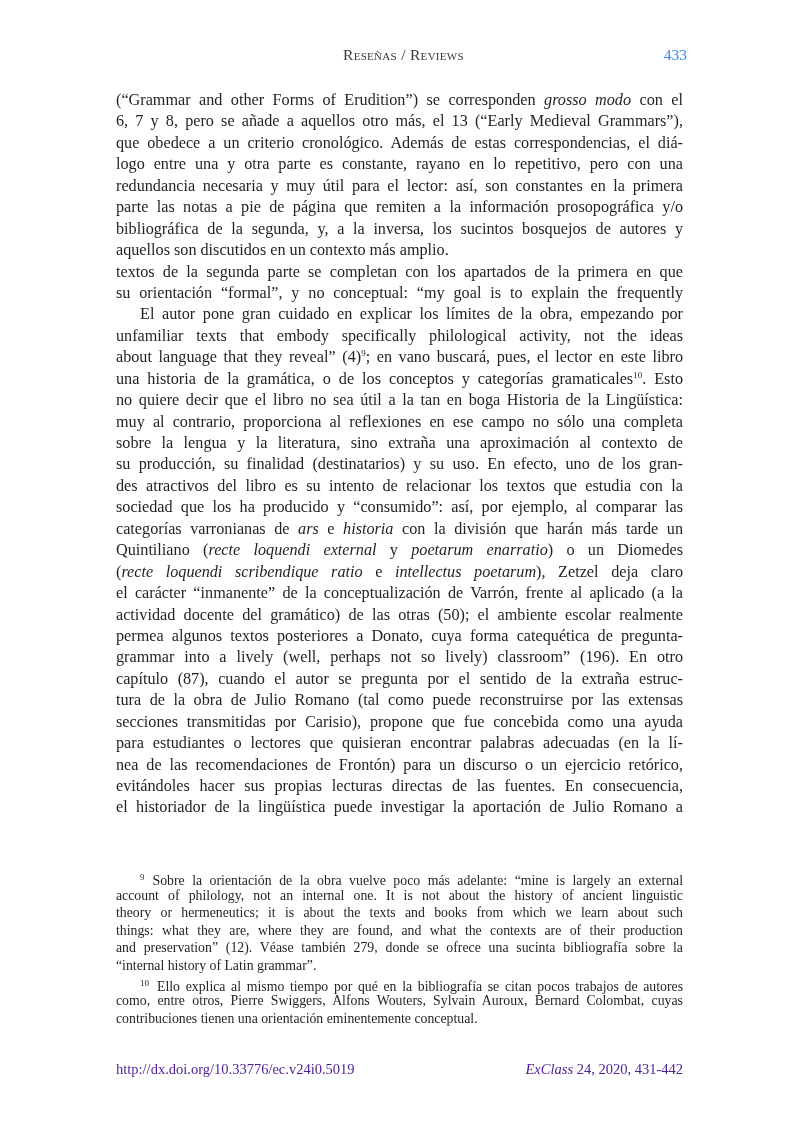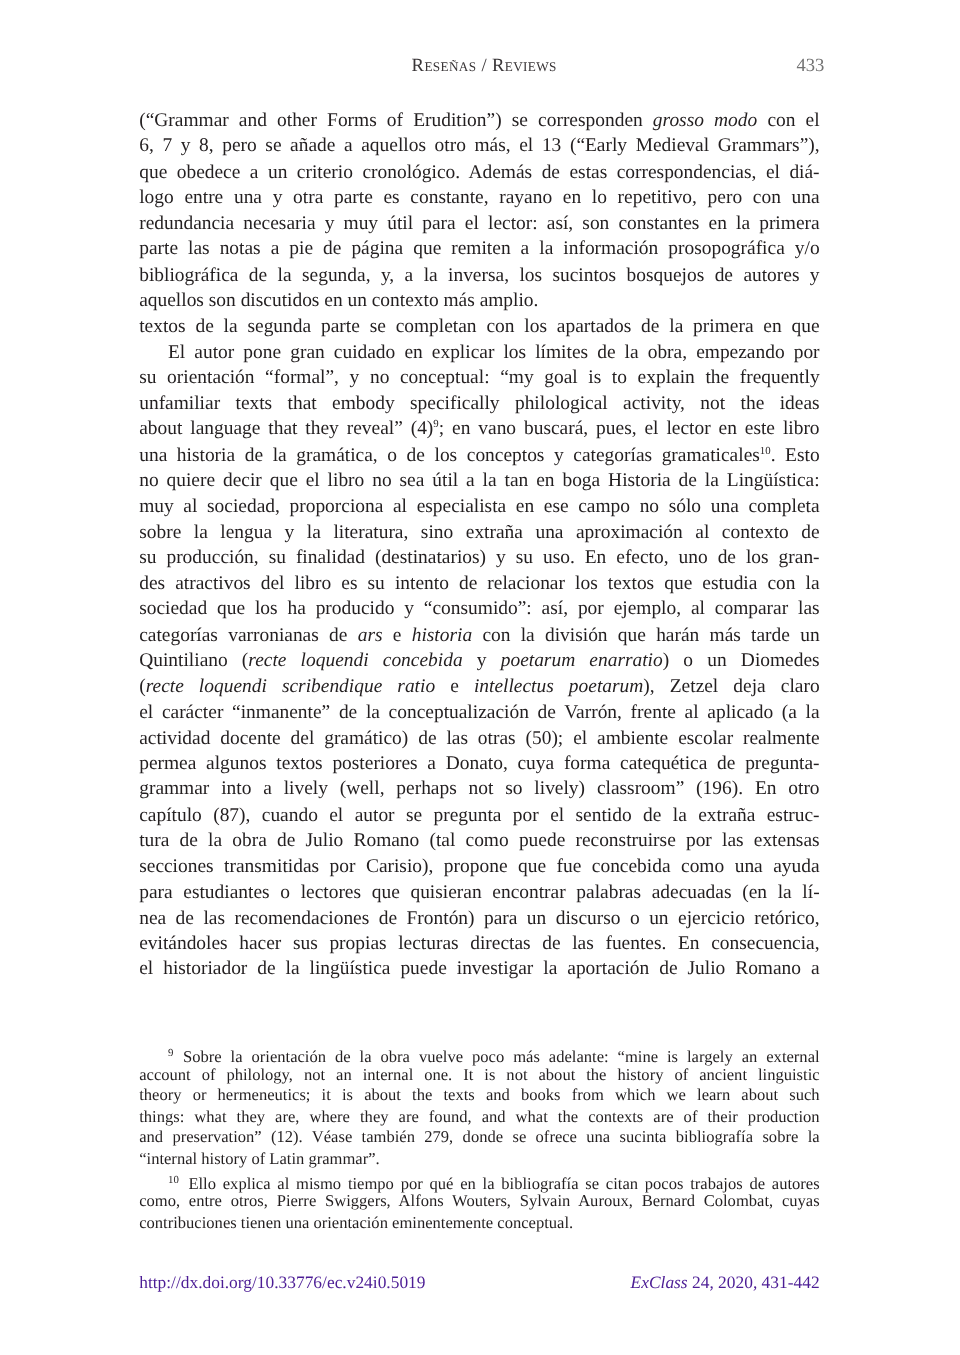--- a/index.html
+++ b/index.html
@@ -1,21 +1,21 @@
 <!DOCTYPE html>
 <html><head>
 <meta charset="utf-8">
 <style>
   html, body { margin: 0; padding: 0; background: #ffffff; }
   body { width: 800px; height: 1129px; position: relative; overflow: hidden;
          font-family: "Liberation Serif", "DejaVu Serif", serif; color: #231f20; }
   .header { position: absolute; top: 46px; left: 120px; width: 567px; height: 22px; }
   .running-head { position: absolute; left: 0; right: 0; text-align: center;
                   font-variant: small-caps; font-size: 15.5px; letter-spacing: 0.3px; color: #3a3638; }
-  .page-num { position: absolute; right: 0; top: 0; font-size: 15.5px; color: #737373; text-align: center; }
+  .page-num { position: absolute; right: 0; top: 0; font-size: 15.5px; color: #3b82f6; text-align: center; }
   .body-text { position: absolute; top: 90px; left: 116px; width: 567px; }
   .line { display: block; font-size: 16.2px; line-height: 21.45px; height: 21.45px;
           text-align: justify; text-align-last: justify; white-space: nowrap; }
   .line.last { text-align-last: left; }
   .line.indent { padding-left: 24px; }
   .footnotes { position: absolute; top: 869px; left: 116px; width: 567px; }
   .fn-line { display: block; font-size: 13.8px; line-height: 17.6px; height: 17.6px; white-space: nowrap; }
   .fn-line.indent { padding-left: 24px; }
   sup { font-size: 9px; vertical-align: 6px; line-height: 0; }
   .fn-mark { font-size: 9px; vertical-align: 5px; margin-right: 8px; }
@@ -36,33 +36,33 @@
 <div class="body-text" id="body-text">
     <span class="line">(“Grammar and other Forms of Erudition”) se corresponden <i>grosso modo</i> con el</span>
     <span class="line">6, 7 y 8, pero se añade a aquellos otro más, el 13 (“Early Medieval Grammars”),</span>
     <span class="line">que obedece a un criterio cronológico. Además de estas correspondencias, el diá-</span>
     <span class="line">logo entre una y otra parte es constante, rayano en lo repetitivo, pero con una</span>
     <span class="line">redundancia necesaria y muy útil para el lector: así, son constantes en la primera</span>
     <span class="line">parte las notas a pie de página que remiten a la información prosopográfica y/o</span>
     <span class="line">bibliográfica de la segunda, y, a la inversa, los sucintos bosquejos de autores y</span>
     <span class="line last">aquellos son discutidos en un contexto más amplio.</span>
     <span class="line">textos de la segunda parte se completan con los apartados de la primera en que</span>
+    <span class="line">su orientación “formal”, y no conceptual: “my goal is to explain the frequently</span>
     <span class="line indent">El autor pone gran cuidado en explicar los límites de la obra, empezando por</span>
-    <span class="line">su orientación “formal”, y no conceptual: “my goal is to explain the frequently</span>
     <span class="line">unfamiliar texts that embody specifically philological activity, not the ideas</span>
     <span class="line">about language that they reveal” (4)<sup>9</sup>; en vano buscará, pues, el lector en este libro</span>
     <span class="line">una historia de la gramática, o de los conceptos y categorías gramaticales<sup>10</sup>. Esto</span>
     <span class="line">no quiere decir que el libro no sea útil a la tan en boga Historia de la Lingüística:</span>
-    <span class="line">muy al sociedad, proporciona al especialista en ese campo no sólo una completa</span>
+    <span class="line">muy al contrario, proporciona al reflexiones en ese campo no sólo una completa</span>
     <span class="line">sobre la lengua y la literatura, sino extraña una aproximación al contexto de</span>
     <span class="line">su producción, su finalidad (destinatarios) y su uso. En efecto, uno de los gran-</span>
     <span class="line">des atractivos del libro es su intento de relacionar los textos que estudia con la</span>
     <span class="line">sociedad que los ha producido y “consumido”: así, por ejemplo, al comparar las</span>
     <span class="line">categorías varronianas de <i>ars</i> e <i>historia</i> con la división que harán más tarde un</span>
-    <span class="line">Quintiliano (<i>recte loquendi concebida</i> y <i>poetarum enarratio</i>) o un Diomedes</span>
+    <span class="line">Quintiliano (<i>recte loquendi external</i> y <i>poetarum enarratio</i>) o un Diomedes</span>
     <span class="line">(<i>recte loquendi scribendique ratio</i> e <i>intellectus poetarum</i>), Zetzel deja claro</span>
     <span class="line">el carácter “inmanente” de la conceptualización de Varrón, frente al aplicado (a la</span>
     <span class="line">actividad docente del gramático) de las otras (50); el ambiente escolar realmente</span>
     <span class="line">permea algunos textos posteriores a Donato, cuya forma catequética de pregunta-</span>
     <span class="line">grammar into a lively (well, perhaps not so lively) classroom” (196). En otro</span>
     <span class="line">capítulo (87), cuando el autor se pregunta por el sentido de la extraña estruc-</span>
     <span class="line">tura de la obra de Julio Romano (tal como puede reconstruirse por las extensas</span>
     <span class="line">secciones transmitidas por Carisio), propone que fue concebida como una ayuda</span>
     <span class="line">para estudiantes o lectores que quisieran encontrar palabras adecuadas (en la lí-</span>
     <span class="line">nea de las recomendaciones de Frontón) para un discurso o un ejercicio retórico,</span>

